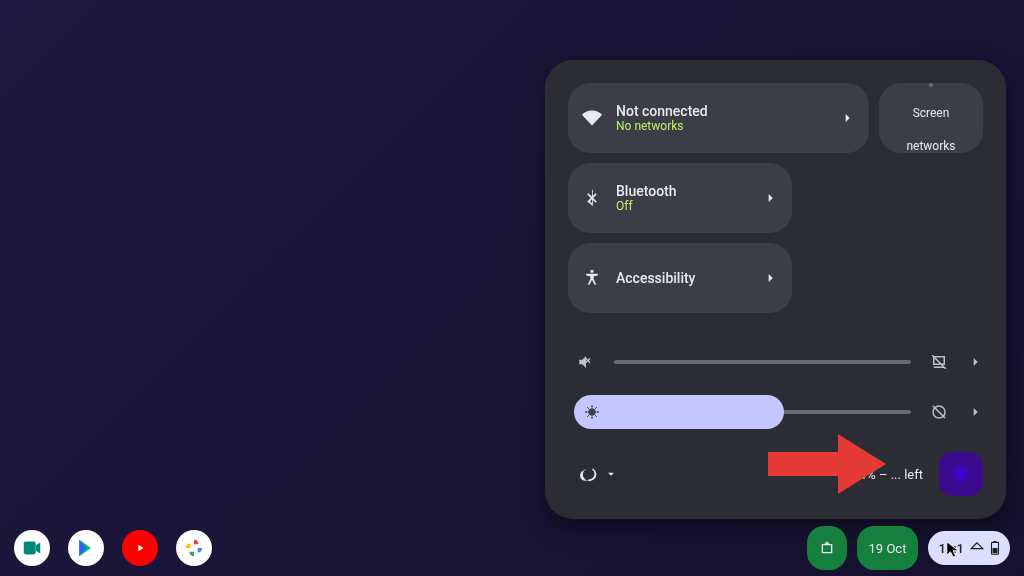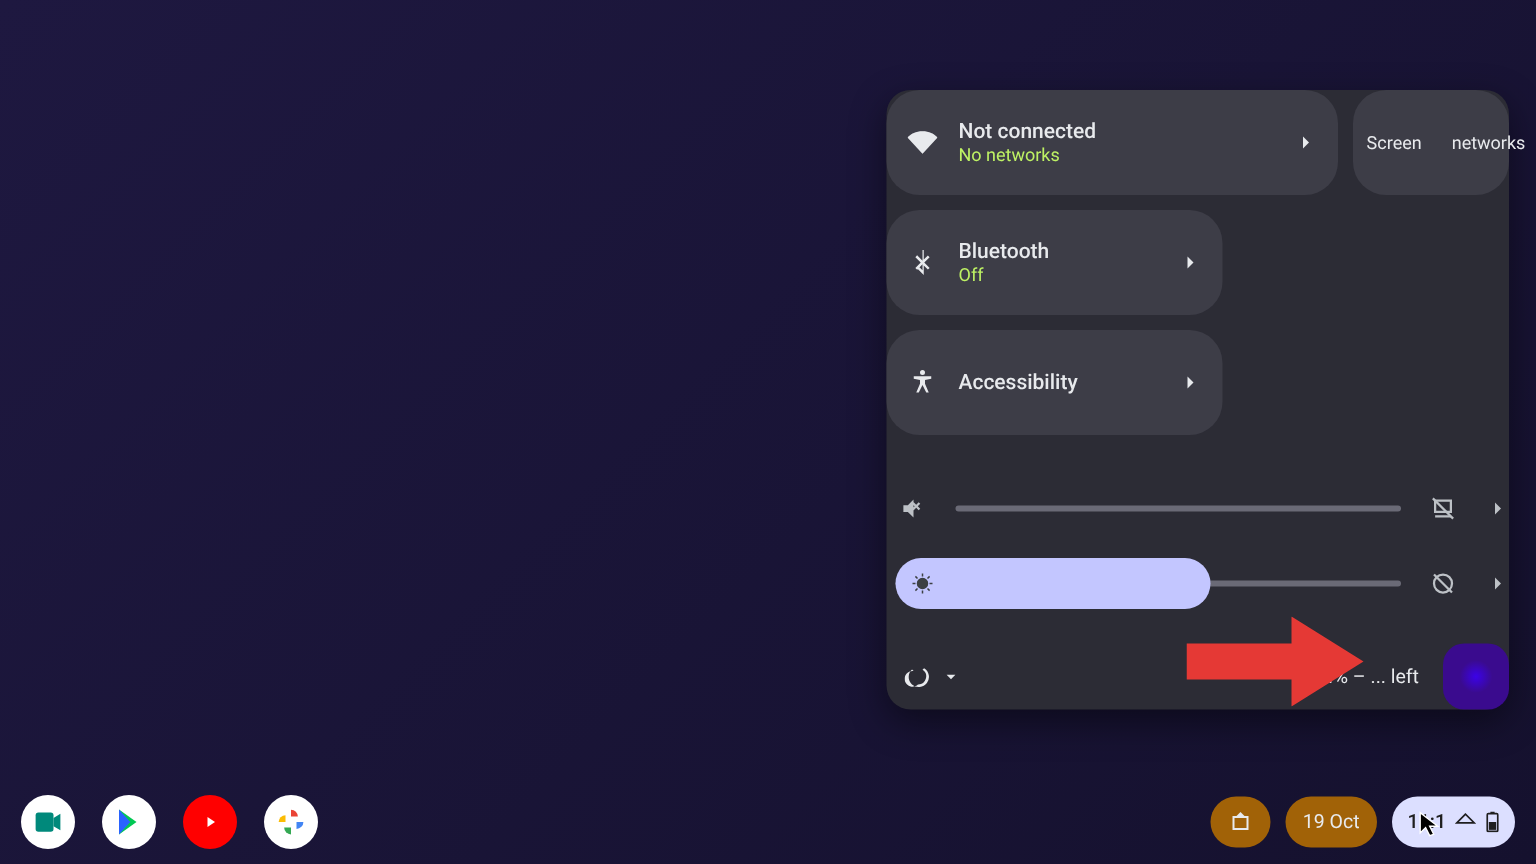--- a/index.html
+++ b/index.html
@@ -1,24 +1,24 @@
 <!DOCTYPE html>
 <html><head>
 <meta charset="utf-8">
 <style>
 html,body{margin:0;padding:0;width:1024px;height:576px;overflow:hidden;font-family:Roboto,Arial,sans-serif;background:#1a1432;color:#e8eaed}
 body{background:linear-gradient(135deg,#1e1840 0%,#15112e 100%)}
 .desktop{position:relative;width:100%;height:100%}
 
-.panel{position:absolute;right:18px;top:60px;width:415px;background:#2c2c35;border-radius:16px;padding:0;box-shadow:0 8px 24px rgba(0,0,0,.45)}
+.panel{position:absolute;right:18px;top:60px;width:415px;background:#2c2c35;border-radius:28px;padding:23px;box-shadow:0 8px 24px rgba(0,0,0,.45)}
 .tiles{display:flex;flex-direction:column;gap:10px}
 .row{display:flex;gap:10px}
 .tile{background:#3d3d47;border-radius:22px;display:flex;align-items:center;position:relative;cursor:pointer;padding:0 14px}
 .tile.wide{flex:1;height:70px}
-.tile.sq{width:92px;height:70px;flex-direction:row;justify-content:center;align-items:center;text-align:center;gap:20px;padding:0 6px}
+.tile.sq{width:92px;height:70px;flex-direction:column;justify-content:center;align-items:center;text-align:center;gap:20px;padding:0 6px}
 .tile svg{fill:#e8eaed}
 .tile .ttitle{font-size:14px;font-weight:500;color:#e8eaed}
 .tile .tsub{font-size:12px;color:#bef264}
 .tile .tcol{display:flex;flex-direction:column;margin-left:14px;flex:1}
 .tile.sq .tlabel{font-size:12px;line-height:13px;color:#e8eaed}
 .chev{width:16px;height:16px;fill:#bdc1c6;flex:none}
 .sep{height:1px;background:transparent;margin:16px 0 8px}
 
 .slider-row{display:flex;align-items:center;gap:10px;margin:14px 0}
 .track{flex:1;height:4px;background:#6a6a76;border-radius:2px;position:relative}
@@ -33,21 +33,21 @@
 .batt-text{font-size:13px;color:#e8eaed;margin-left:auto;margin-right:8px}
 .settings-fab{width:44px;height:44px;border-radius:14px;background:#3a0b8e;display:flex;align-items:center;justify-content:center;cursor:pointer}
 .settings-fab .ring{width:22px;height:22px;border-radius:50%;background:radial-gradient(circle,rgba(60,0,255,0.8) 0%,rgba(60,0,255,0) 70%)}
 
 .arrow{position:absolute;right:95px;bottom:2px;pointer-events:none}
 
 .shelf{position:absolute;bottom:0;left:0;right:0;height:56px;display:flex;align-items:center;padding:0 14px}
 .shelf-left{display:flex;gap:18px;align-items:center}
 .app{width:36px;height:36px;border-radius:50%;background:#fff;display:flex;align-items:center;justify-content:center;cursor:pointer}
 .shelf-right{margin-left:auto;display:flex;align-items:center;gap:10px}
-.shelf-chip{height:34px;border-radius:17px;background:#a16207;display:flex;align-items:center;padding:0 12px;font-size:13px;color:#e8eaed;cursor:pointer}
+.shelf-chip{height:44px;border-radius:17px;background:#15803d;display:flex;align-items:center;padding:0 12px;font-size:13px;color:#e8eaed;cursor:pointer}
 .status-chip{height:34px;border-radius:17px;background:#dcdfff;display:flex;align-items:center;padding:0 10px;gap:6px;color:#1f1f1f;font-size:13px;font-weight:500;cursor:pointer}
 .status-chip svg{fill:#1f1f1f}
 
 .cursor{position:absolute;width:18px;height:18px;pointer-events:none}
 .cursor svg{fill:#000;stroke:#fff;stroke-width:1}
 </style>
 </head>
 <body>
 
 <div class="desktop">

